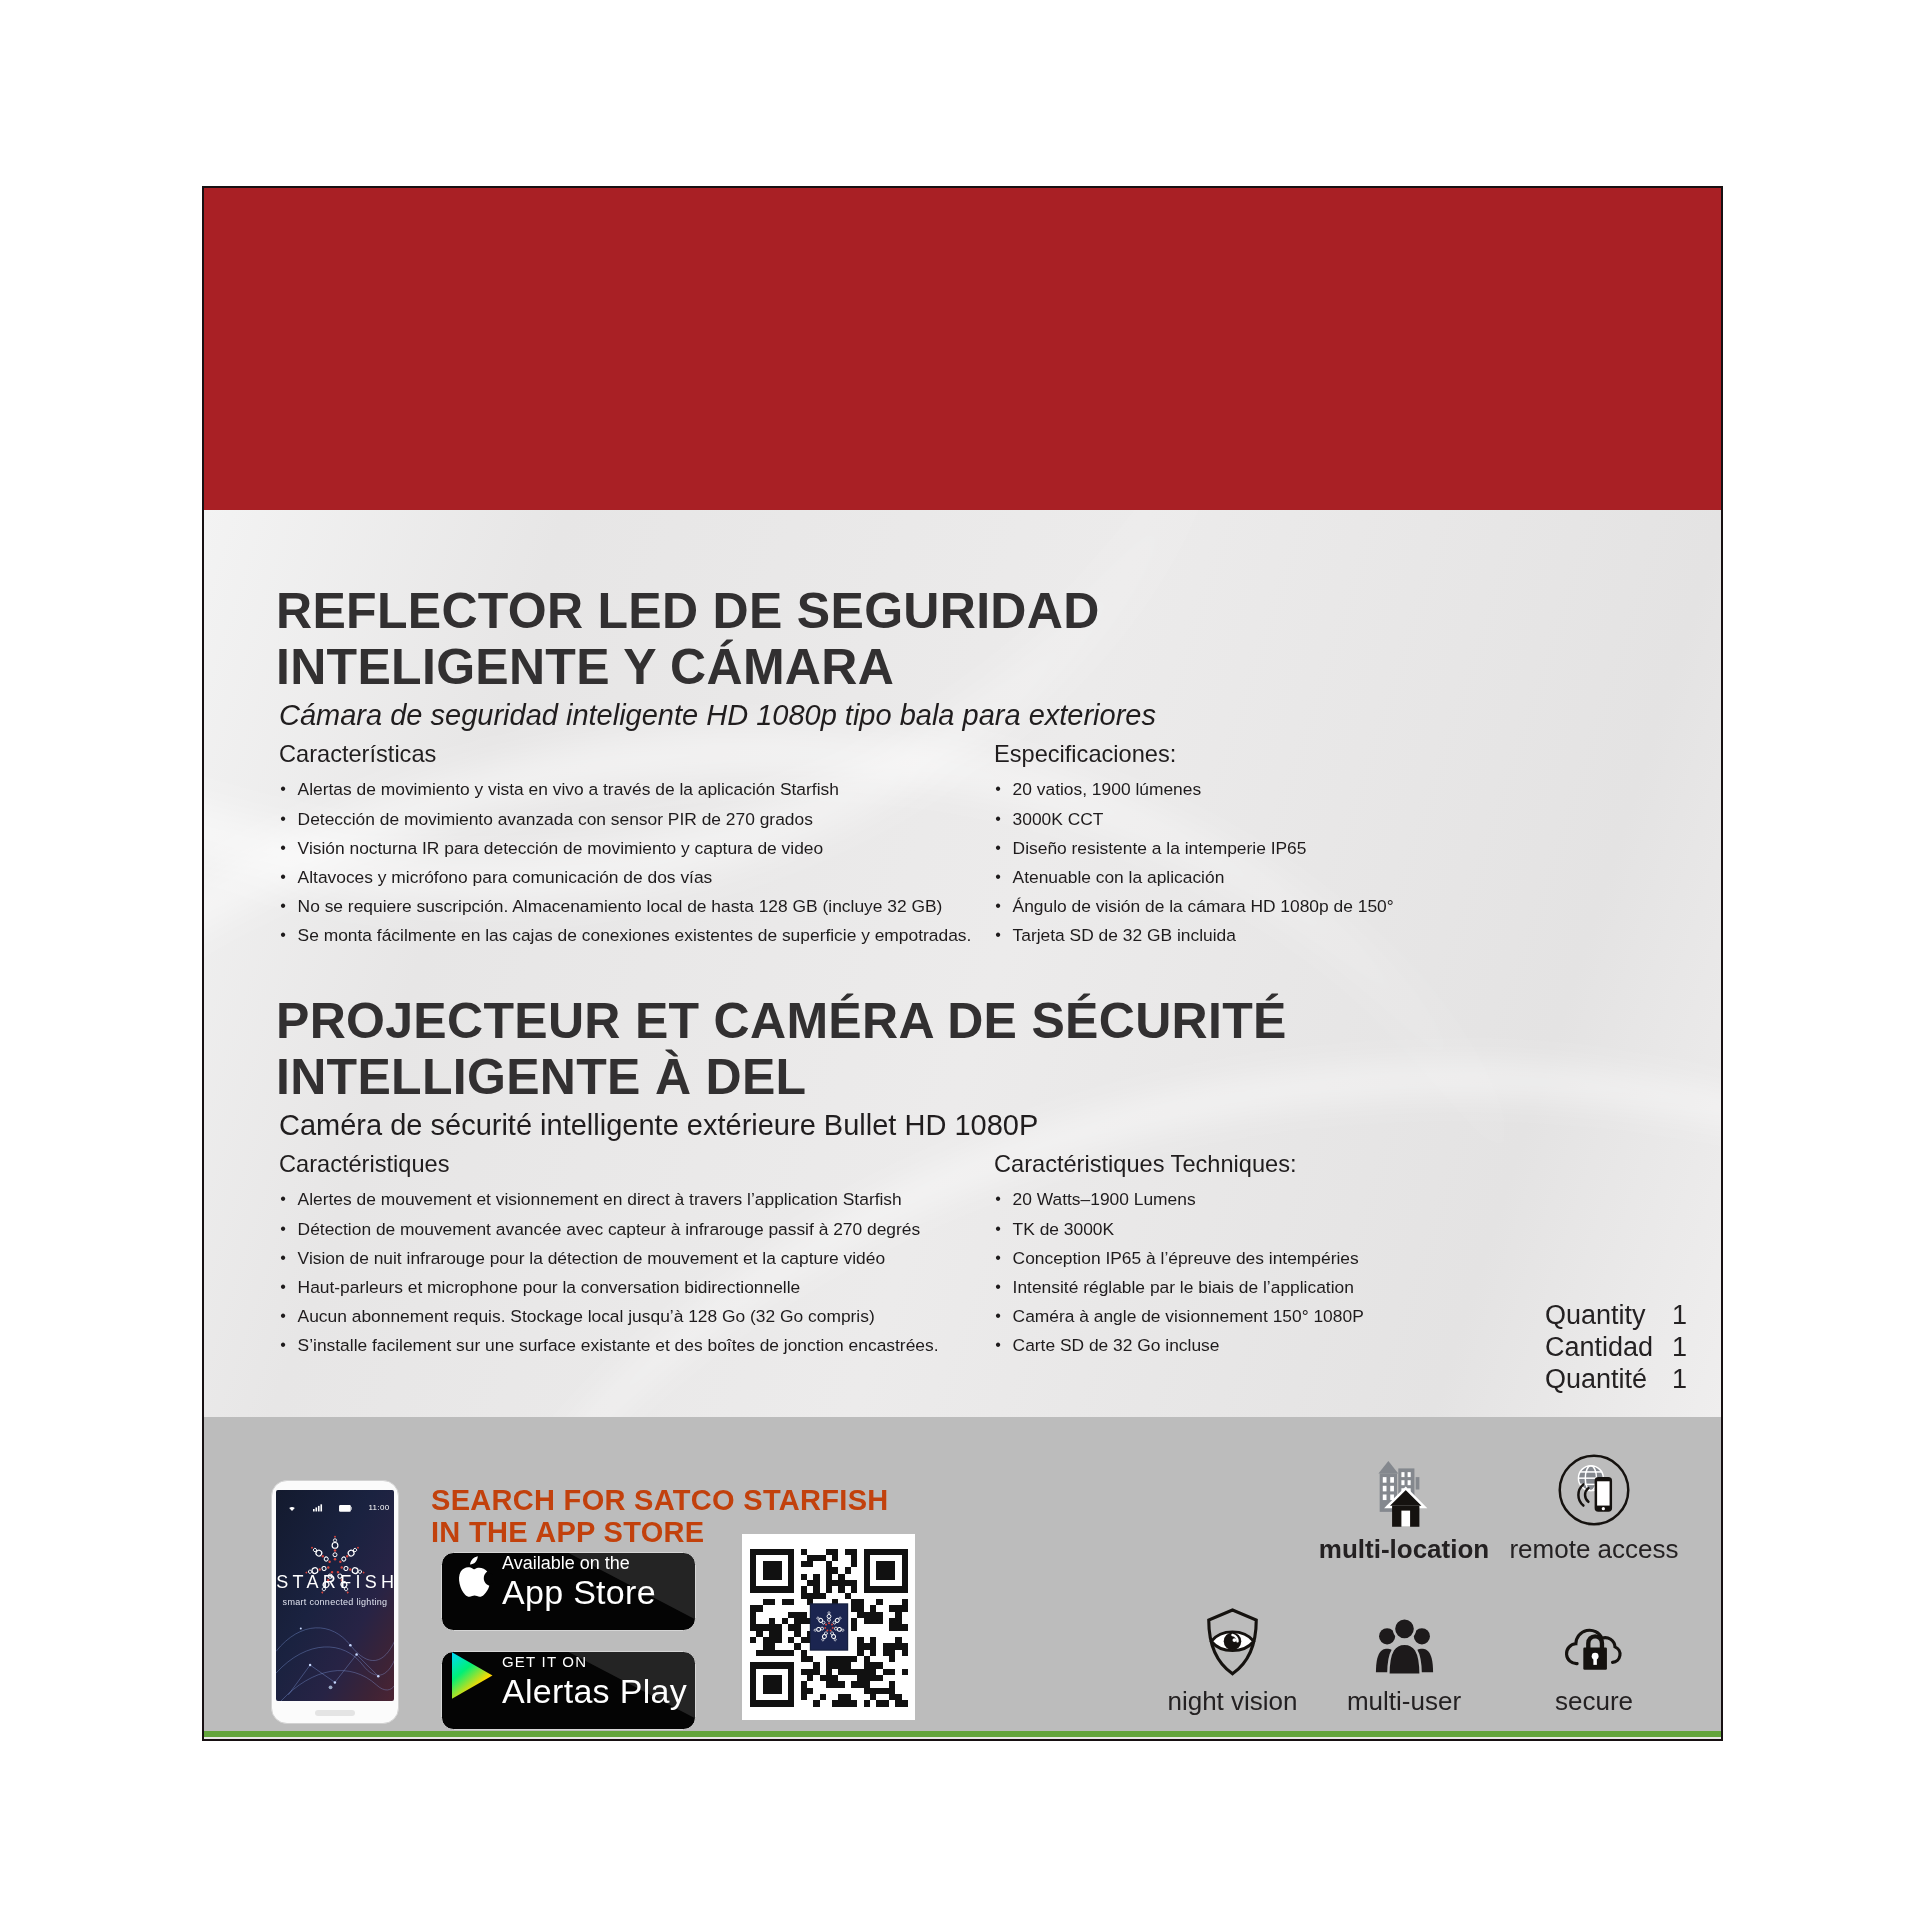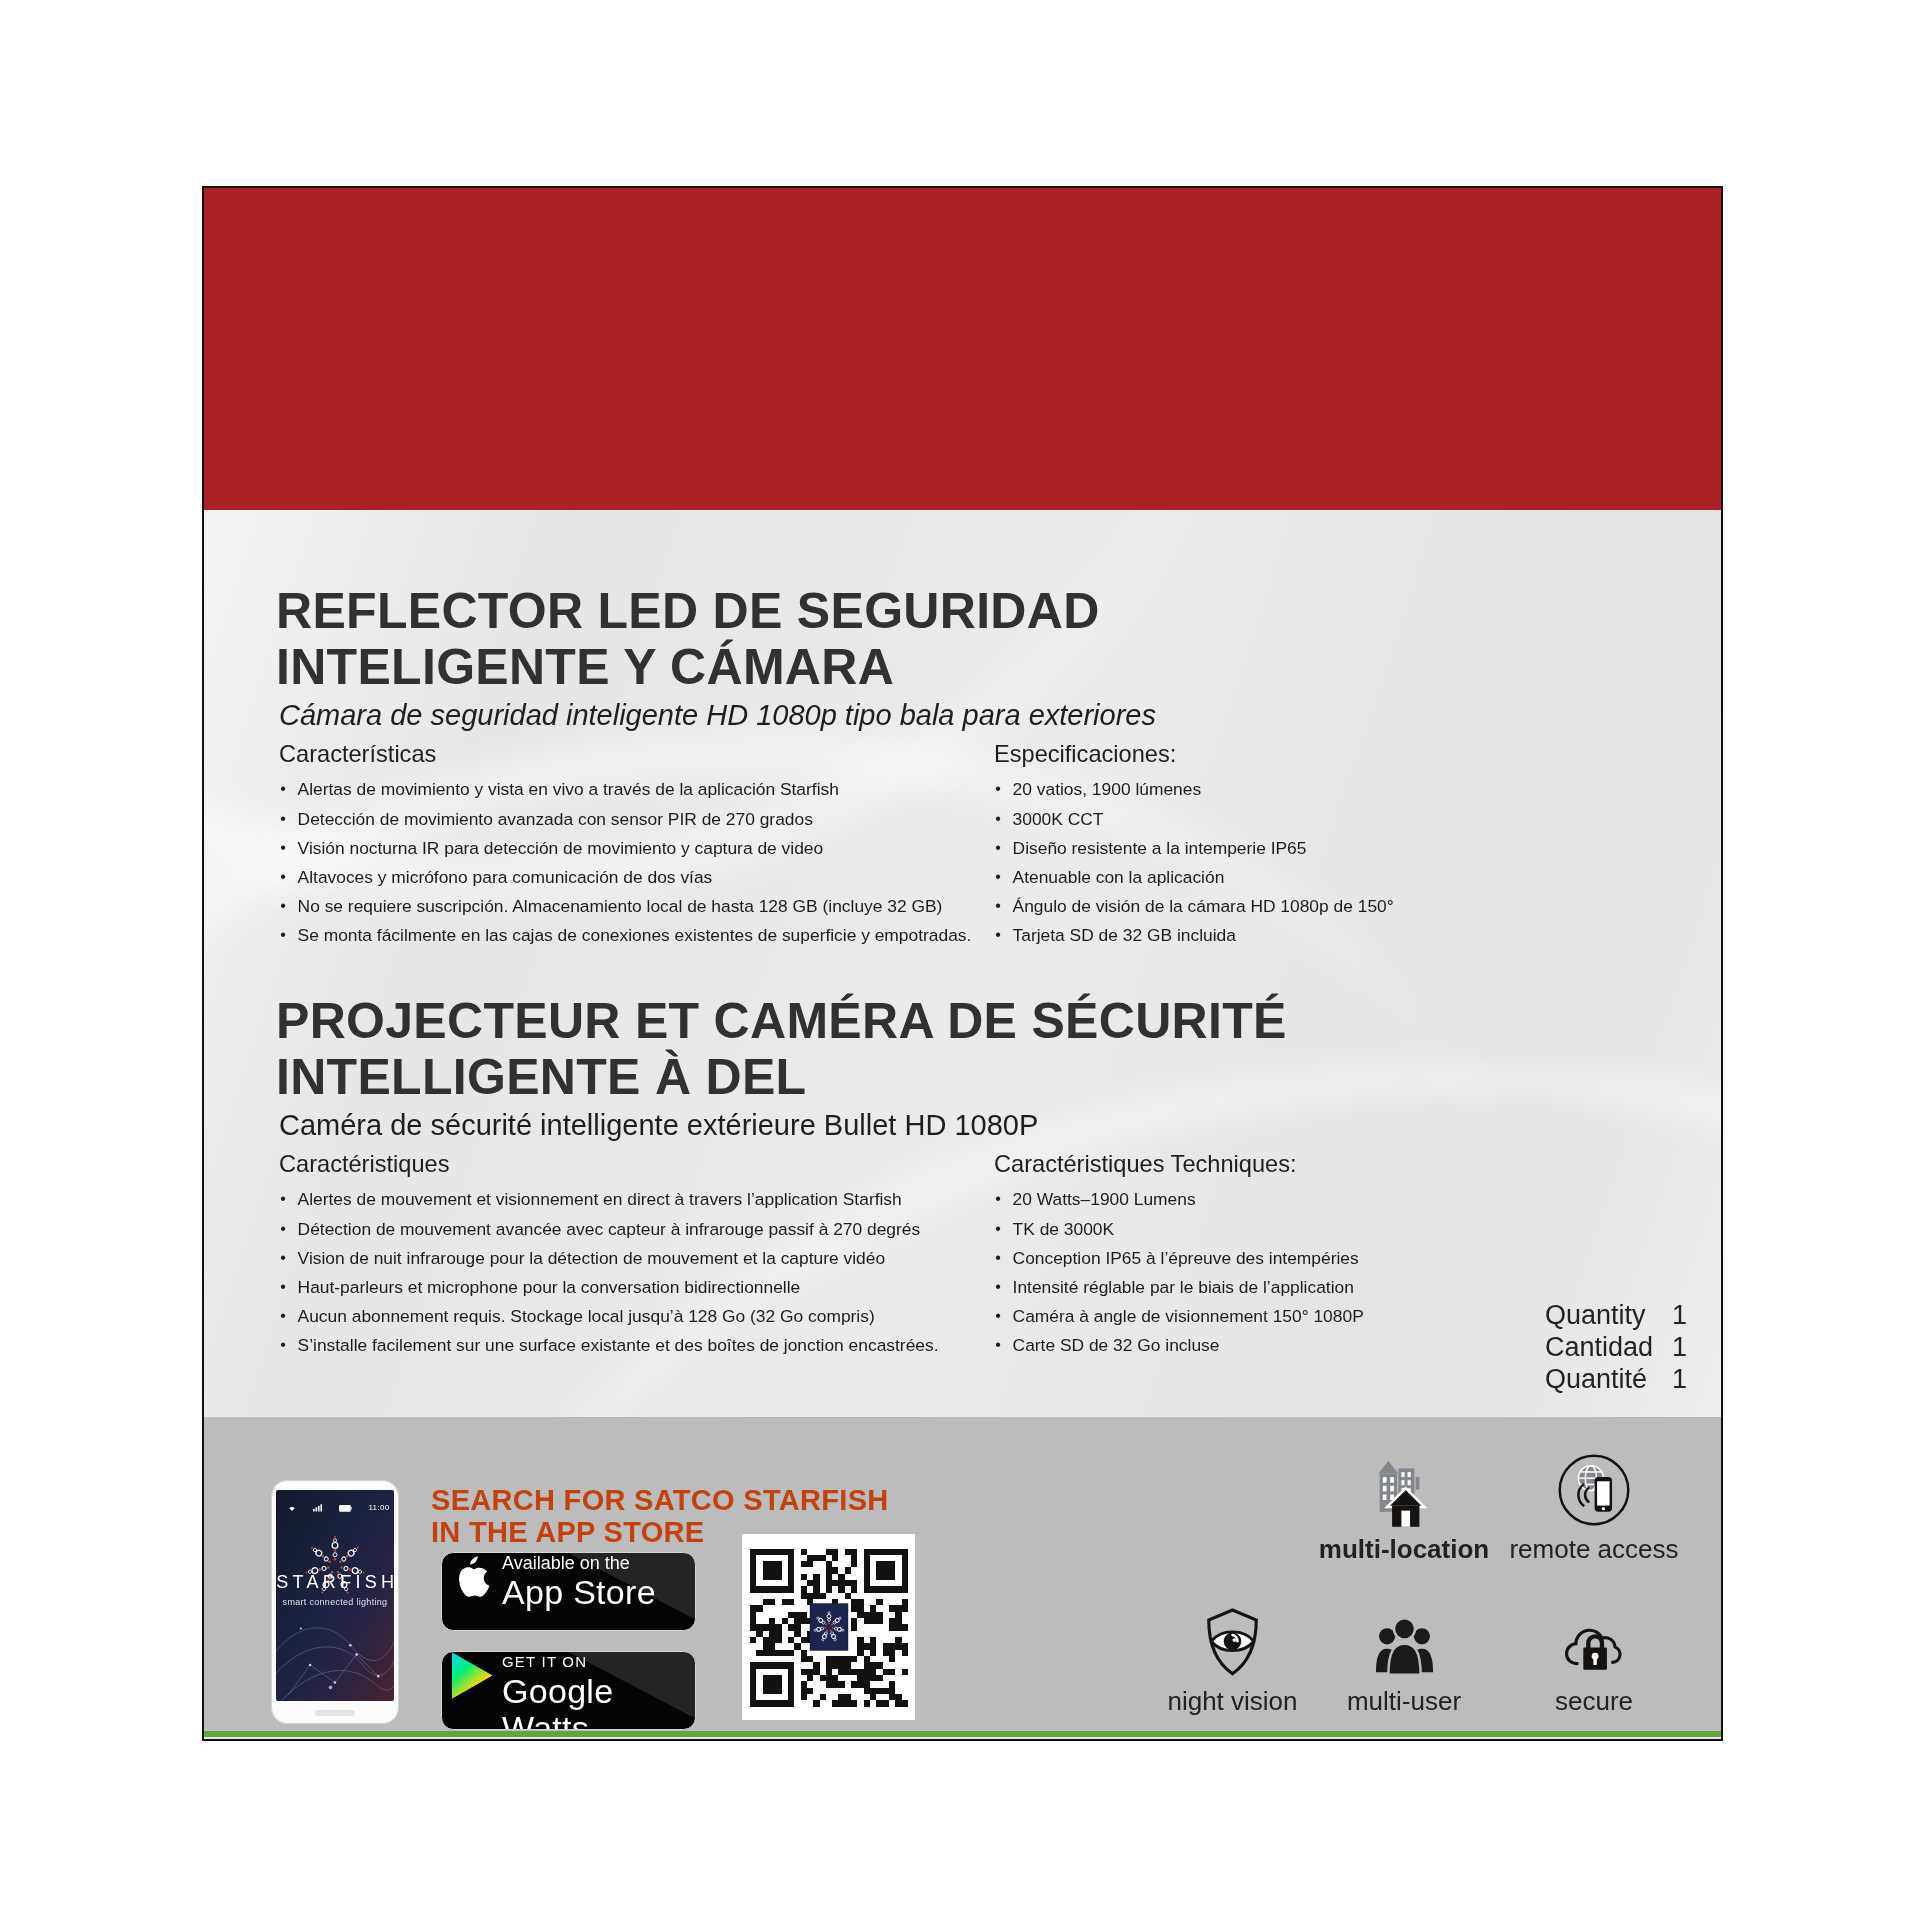--- a/index.html
+++ b/index.html
@@ -260,21 +260,21 @@
     </div>
     <div class="gloss"></div>
   </div>
 
   <div class="store-badge badge-play">
     <div class="badge-icon">
       <div class="play-tri"></div>
     </div>
     <div class="badge-text">
       <span class="small">GET IT ON</span>
-      <span class="big">Google Watts</span>
+      <span class="big">Alertas Play</span>
     </div>
     <div class="gloss"></div>
   </div>
 
   <div class="qr">
     <svg id="qr-modules" viewBox="0 0 275 275" shape-rendering="crispEdges">
         <rect x="88" y="0" width="11" height="11" fill="#111"></rect>
         <rect x="132" y="0" width="11" height="11" fill="#111"></rect>
         <rect x="143" y="0" width="11" height="11" fill="#111"></rect>
         <rect x="165" y="0" width="11" height="11" fill="#111"></rect>

